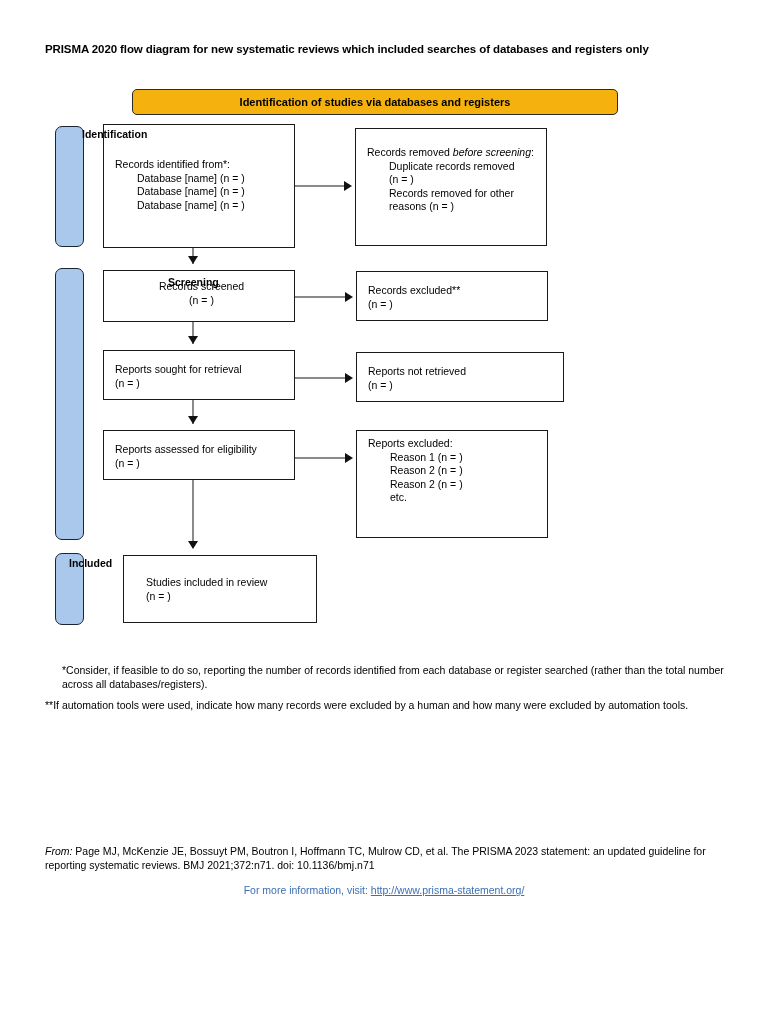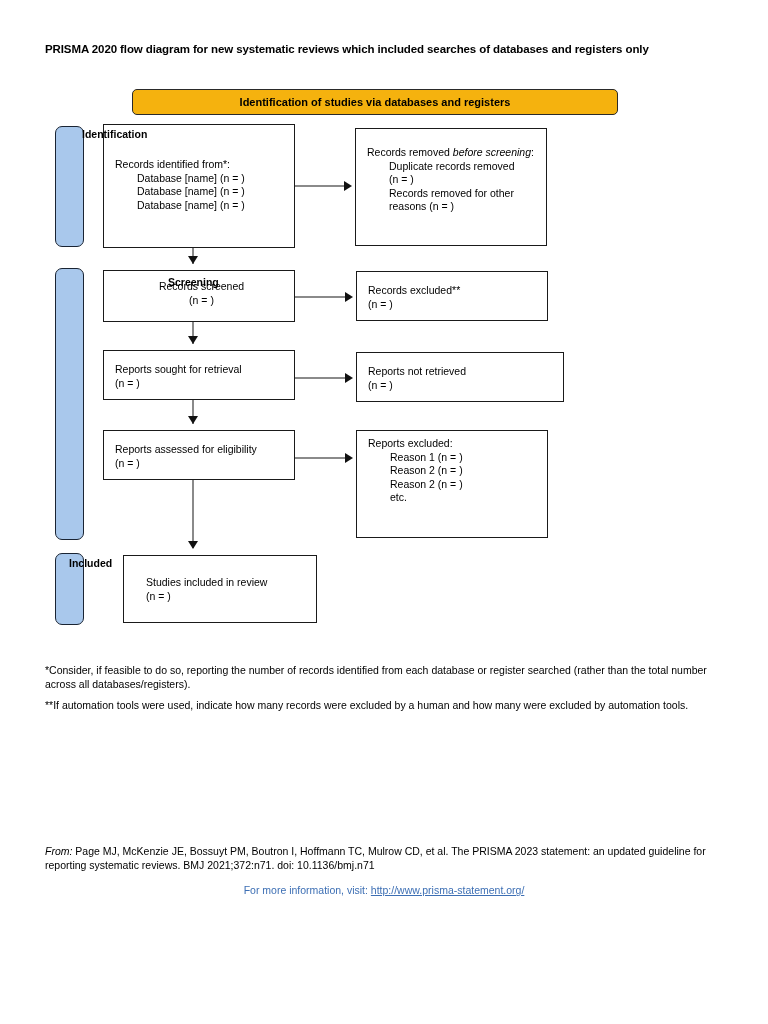--- a/index.html
+++ b/index.html
@@ -179,21 +179,21 @@
 
   
   .footnote {
     position: absolute;
     left: 45px;
     width: 672px;
     font-size: 10.5px;
     line-height: 13.5px;
     color: #000;
   }
-  #fn-1 { top: 664px; }
+  #fn-1 { top: 664px; margin-left: 17px; }
   #fn-2 { top: 699px; }
 
   .citation {
     position: absolute;
     left: 45px;
     top: 845px;
     width: 678px;
     font-size: 10.5px;
     line-height: 13.5px;
   }

